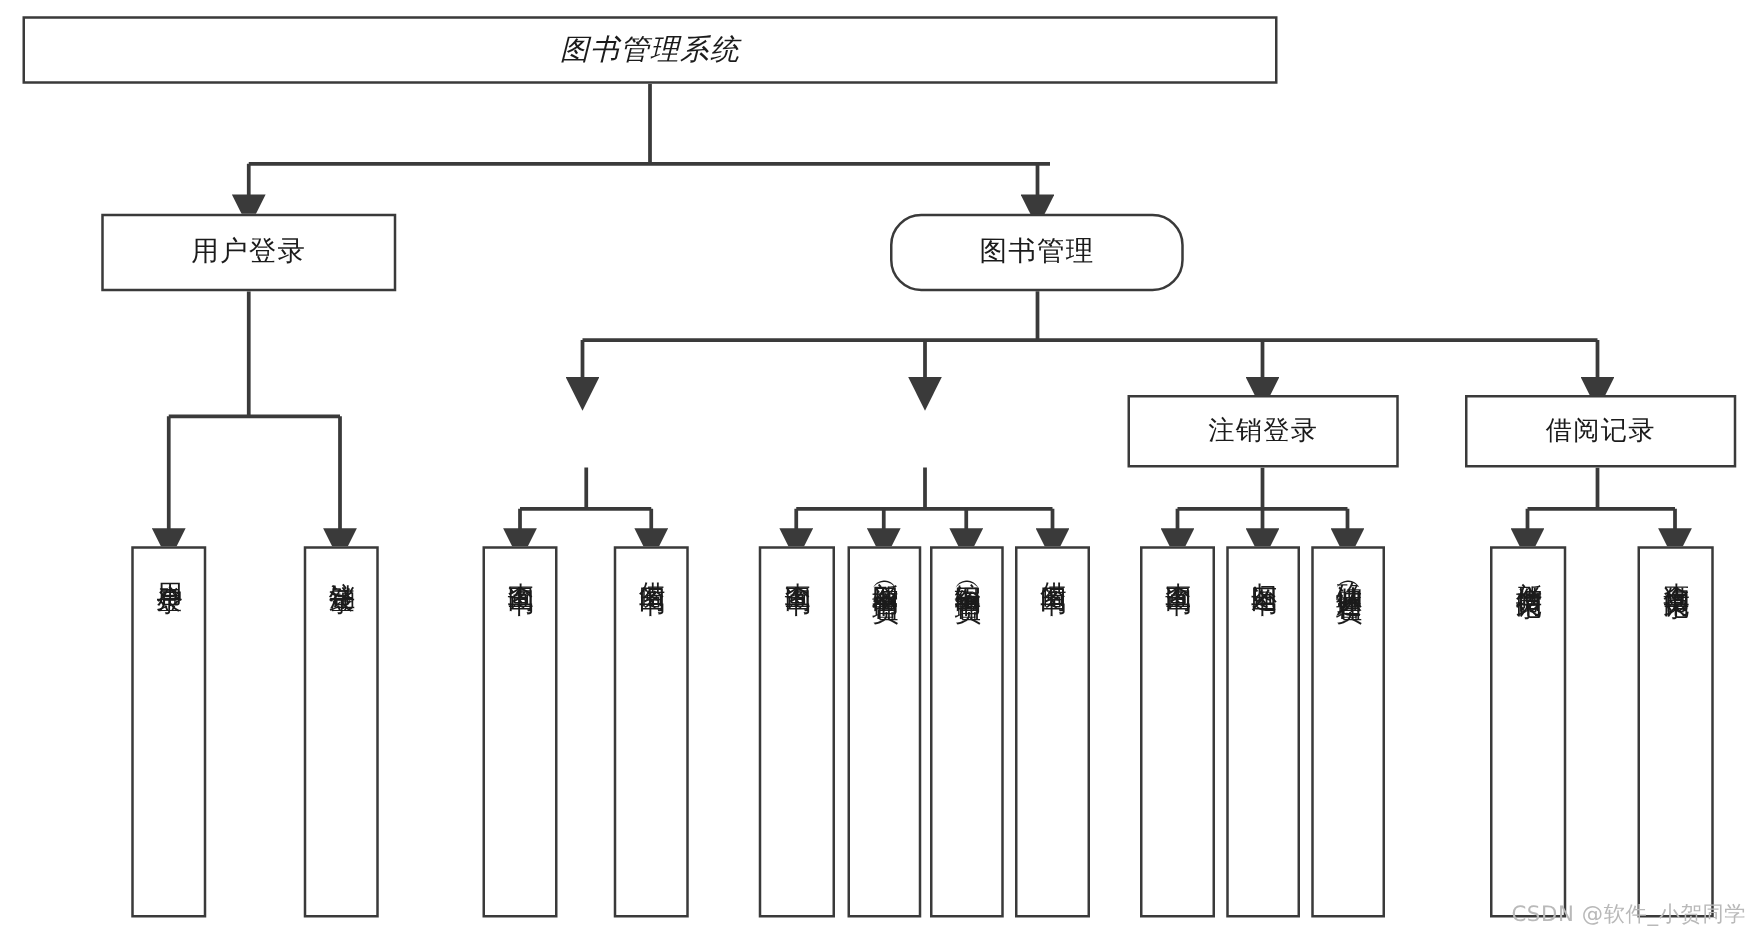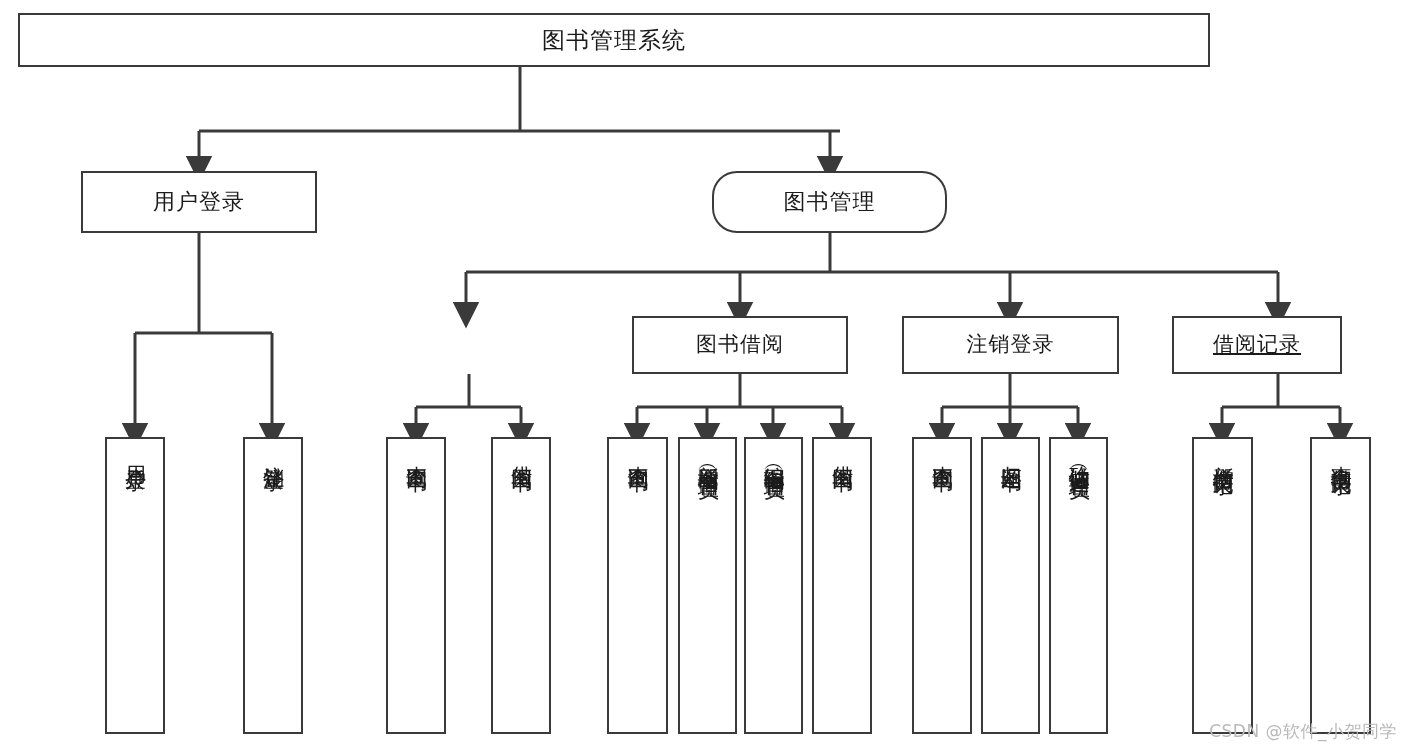--- a/index.html
+++ b/index.html
@@ -124,42 +124,39 @@
       <path d="M1010,407 L1010,427" marker-end="url(#arrow)"></path>
       <path d="M1078,407 L1078,427" marker-end="url(#arrow)"></path>
 
       <path d="M1278,374 L1278,407"></path>
       <path d="M1222,407 L1340,407"></path>
       <path d="M1222,407 L1222,427" marker-end="url(#arrow)"></path>
       <path d="M1340,407 L1340,427" marker-end="url(#arrow)"></path>
     </g>
   </svg>
 
-  <div class="node root" style="left:18px; top:13px; width:1192px; height:54px;">
+  <div class="node root" style="left:18px; top:13px; width:1004px; height:54px;font-style:italic;">
     <span class="hlabel">图书管理系统</span>
   </div>
 
   <div class="node level2" style="left:81px; top:171px; width:236px; height:62px;">
     <span class="hlabel">用户登录</span>
   </div>
 
   <div class="node level2" style="left:712px; top:171px; width:235px; height:62px;border-radius:25px;">
     <span class="hlabel">图书管理</span>
   </div>
 
 
-  <div class="node level3" style="left:632px; top:316px; width:216px; height:58px;">
-    <span class="hlabel">图书借阅</span>
-  </div>
 
   <div class="node level3" style="left:902px; top:316px; width:217px; height:58px;">
     <span class="hlabel">注销登录</span>
   </div>
 
-  <div class="node level3" style="left:1172px; top:316px; width:170px; height:58px;text-decoration:underline;">
+  <div class="node level3" style="left:1172px; top:316px; width:217px; height:58px;">
     <span class="hlabel">借阅记录</span>
   </div>
 
   <div class="node leaf" style="left:105px; top:437px; width:60px; height:297px;">
     <span class="vlabel">用户登录</span>
   </div>
 
   <div class="node leaf" style="left:243px; top:437px; width:60px; height:297px;">
     <span class="vlabel">注销登录</span>
   </div>

